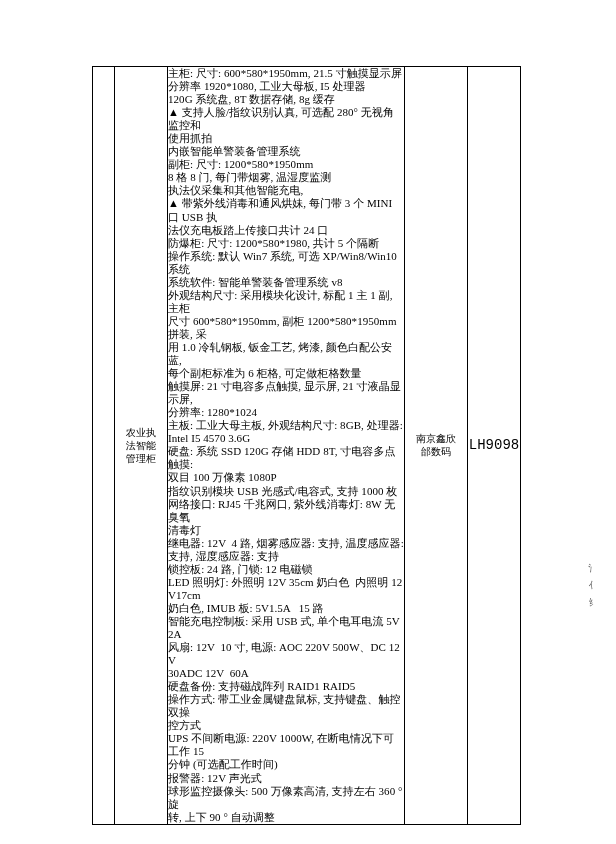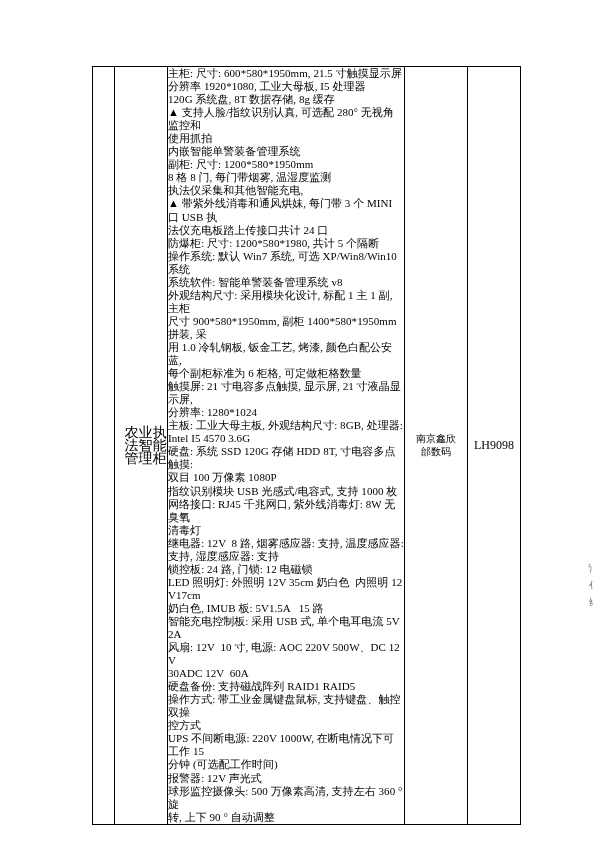--- a/index.html
+++ b/index.html
@@ -36,35 +36,36 @@
     vertical-align: middle;
     padding: 0;
   }
   .col-a { width: 22px; }
   .col-b { width: 53px; }
   .col-c { width: 237px; }
   .col-d { width: 63px; }
   .col-e { width: 53px; }
 
   .cell-name {
-    text-align: right;
-    font-size: 14px;
+    text-align: center;
+    font-size: 10px;
     line-height: 13px;
     letter-spacing: 0.2px;
     margin-top: 43px;
   }
   .cell-vendor {
     text-align: center;
     font-size: 10px;
     line-height: 13px;
   }
   .cell-code {
     text-align: center;
-    font-size: 12px;
+    font-size: 14px;
     line-height: 13px;
+    font-family: Liberation Mono, monospace;
   }
   .cell-desc {
     padding: 6px 5px 6px 6px;
     vertical-align: top;
   }
   .desc-line {
     font-size: 11px;
     line-height: 13.05px;
     white-space: pre-wrap;
     word-break: break-all;
@@ -115,33 +116,33 @@
           <div class="desc-line">内嵌智能单警装备管理系统</div>
           <div class="desc-line">副柜: 尺寸: 1200*580*1950mm</div>
           <div class="desc-line">8 格 8 门, 每门带烟雾, 温湿度监测</div>
           <div class="desc-line">执法仪采集和其他智能充电,</div>
           <div class="desc-line">▲ 带紫外线消毒和通风烘妹, 每门带 3 个 MINI 口 USB 执</div>
           <div class="desc-line">法仪充电板踏上传接口共计 24 口</div>
           <div class="desc-line">防爆柜: 尺寸: 1200*580*1980, 共计 5 个隔断</div>
           <div class="desc-line">操作系统: 默认 Win7 系统, 可选 XP/Win8/Win10 系统</div>
           <div class="desc-line">系统软件: 智能单警装备管理系统 v8</div>
           <div class="desc-line">外观结构尺寸: 采用模块化设计, 标配 1 主 1 副, 主柜</div>
-          <div class="desc-line">尺寸 900*580*1950mm, 副柜 1400*580*1950mm 拼装, 采</div>
+          <div class="desc-line">尺寸 600*580*1950mm, 副柜 1200*580*1950mm 拼装, 采</div>
           <div class="desc-line">用 1.0 冷轧钢板, 钣金工艺, 烤漆, 颜色白配公安蓝,</div>
           <div class="desc-line">每个副柜标准为 6 柜格, 可定做柜格数量</div>
           <div class="desc-line">触摸屏: 21 寸电容多点触摸, 显示屏, 21 寸液晶显示屏,</div>
           <div class="desc-line">分辨率: 1280*1024</div>
           <div class="desc-line">主板: 工业大母主板, 外观结构尺寸: 8GB, 处理器:</div>
           <div class="desc-line">Intel I5 4570 3.6G</div>
           <div class="desc-line">硬盘: 系统 SSD 120G 存储 HDD 8T, 寸电容多点触摸:</div>
           <div class="desc-line">双目 100 万像素 1080P</div>
           <div class="desc-line">指纹识别模块 USB 光感式/电容式, 支持 1000 枚</div>
           <div class="desc-line">网络接口: RJ45 千兆网口, 紫外线消毒灯: 8W 无臭氧</div>
           <div class="desc-line">清毒灯</div>
-          <div class="desc-line">继电器: 12V  8 路, 烟雾感应器: 支持, 温度感应器:</div>
+          <div class="desc-line">继电器: 12V  4 路, 烟雾感应器: 支持, 温度感应器:</div>
           <div class="desc-line">支持, 湿度感应器: 支持</div>
           <div class="desc-line">锁控板: 24 路, 门锁: 12 电磁锁</div>
           <div class="desc-line">LED 照明灯: 外照明 12V 35cm 奶白色  内照明 12V17cm</div>
           <div class="desc-line">奶白色, IMUB 板: 5V1.5A   15 路</div>
           <div class="desc-line">智能充电控制板: 采用 USB 式, 单个电耳电流 5V2A</div>
           <div class="desc-line">风扇: 12V  10 寸, 电源: AOC 220V 500W、DC 12V</div>
           <div class="desc-line">30ADC 12V  60A</div>
           <div class="desc-line">硬盘备份: 支持磁战阵列 RAID1 RAID5</div>
           <div class="desc-line">操作方式: 带工业金属键盘鼠标, 支持键盘、触控双操</div>
           <div class="desc-line">控方式</div>

